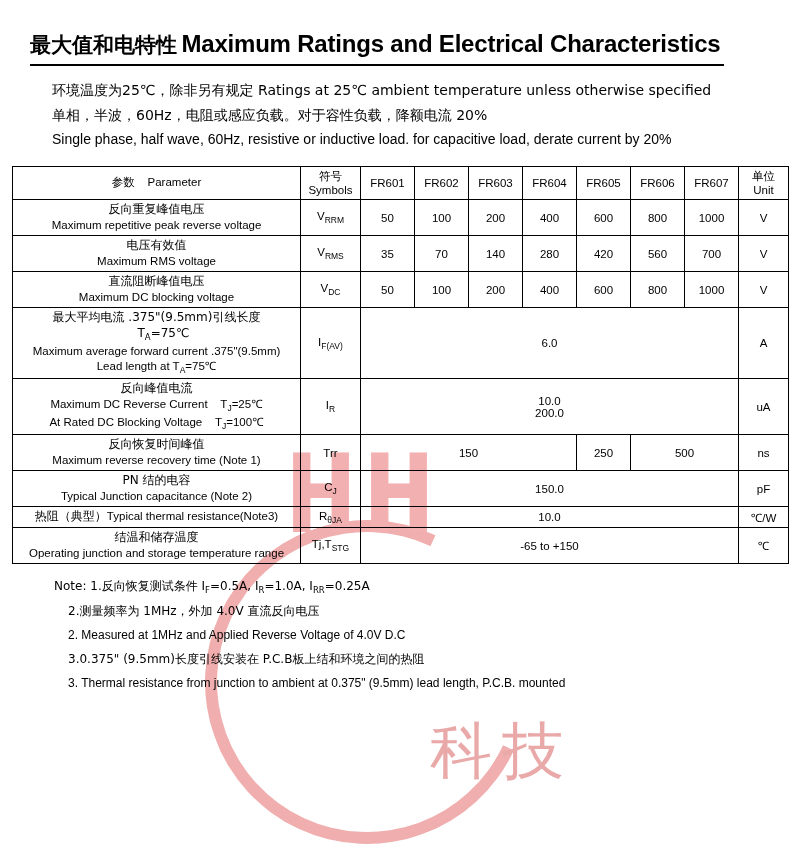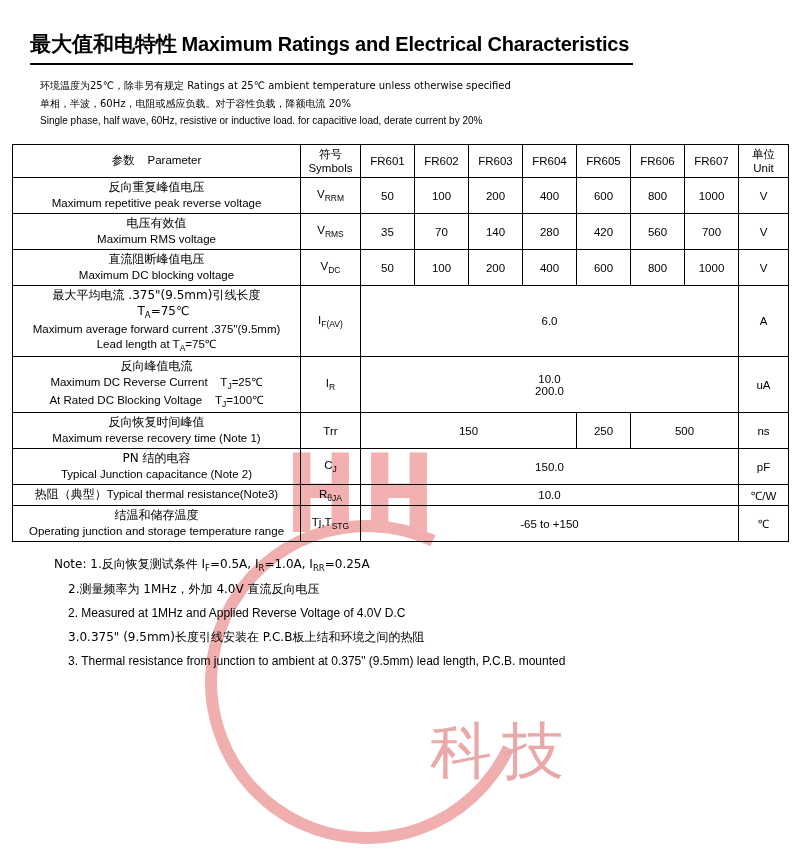--- a/index.html
+++ b/index.html
@@ -66,29 +66,29 @@
     border-bottom: 2px solid #000;
     display: inline-block;
     padding-right: 4px;
   }
   .heading .cn {
     font-size: 21px;
     font-weight: bold;
     font-family: "DejaVu Sans", sans-serif;
   }
   .heading .en {
-    font-size: 20px;
+    font-size: 24px;
     font-weight: bold;
     font-family: "Liberation Sans", sans-serif;
     letter-spacing: -0.2px;
   }
 
   .intro {
-    margin: 12px 0 0 28px;
-    font-size: 10px;
+    margin: 12px 0 0 40px;
+    font-size: 14px;
     line-height: 1.75;
   }
   .intro .cn { font-family: "DejaVu Sans", sans-serif; }
 
   
   table.spec {
     border-collapse: collapse;
     margin: 14px auto 0 auto;
     width: 776px;
     table-layout: fixed;

